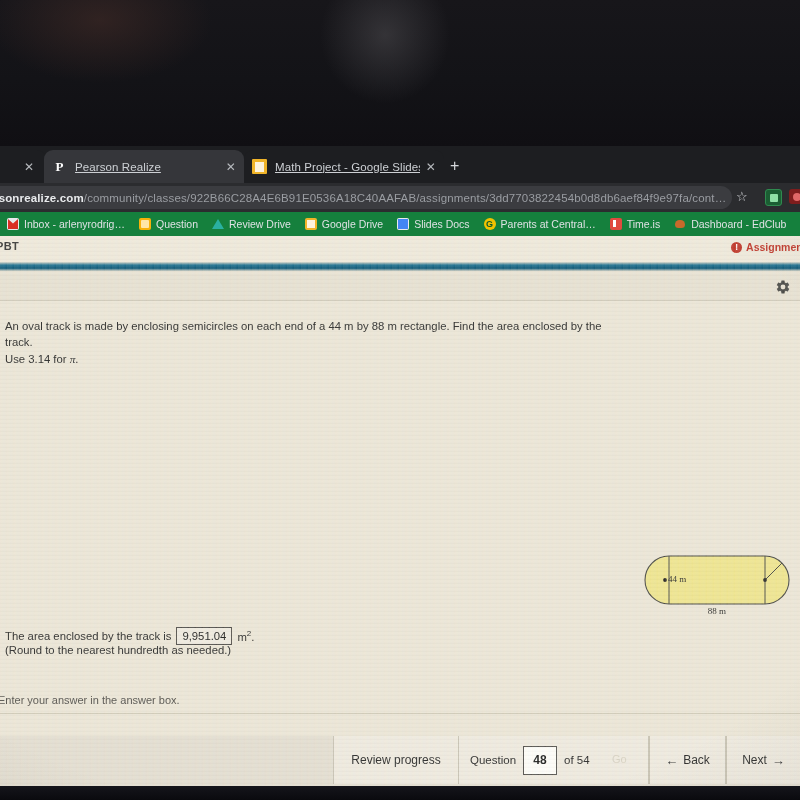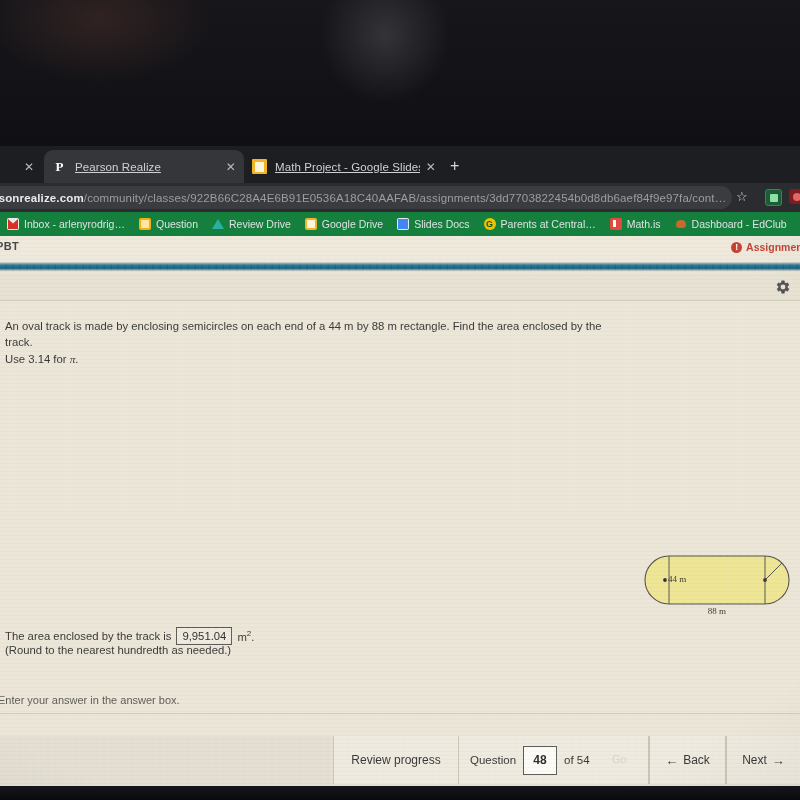--- a/index.html
+++ b/index.html
@@ -359,21 +359,21 @@
     <div class="bm">
       <span class="bm-ico bi-docs"></span>
       <span>Slides Docs</span>
     </div>
     <div class="bm">
       <span class="bm-ico bi-parents">G</span>
       <span>Parents at Central…</span>
     </div>
     <div class="bm">
       <span class="bm-ico bi-timeis"></span>
-      <span>Math.is</span>
+      <span>Time.is</span>
     </div>
     <div class="bm">
       <span class="bm-ico bi-edclub"></span>
       <span>Dashboard - EdClub</span>
     </div>
   </div>
 
   <div class="page">
 
     <div class="pbt-strip">

